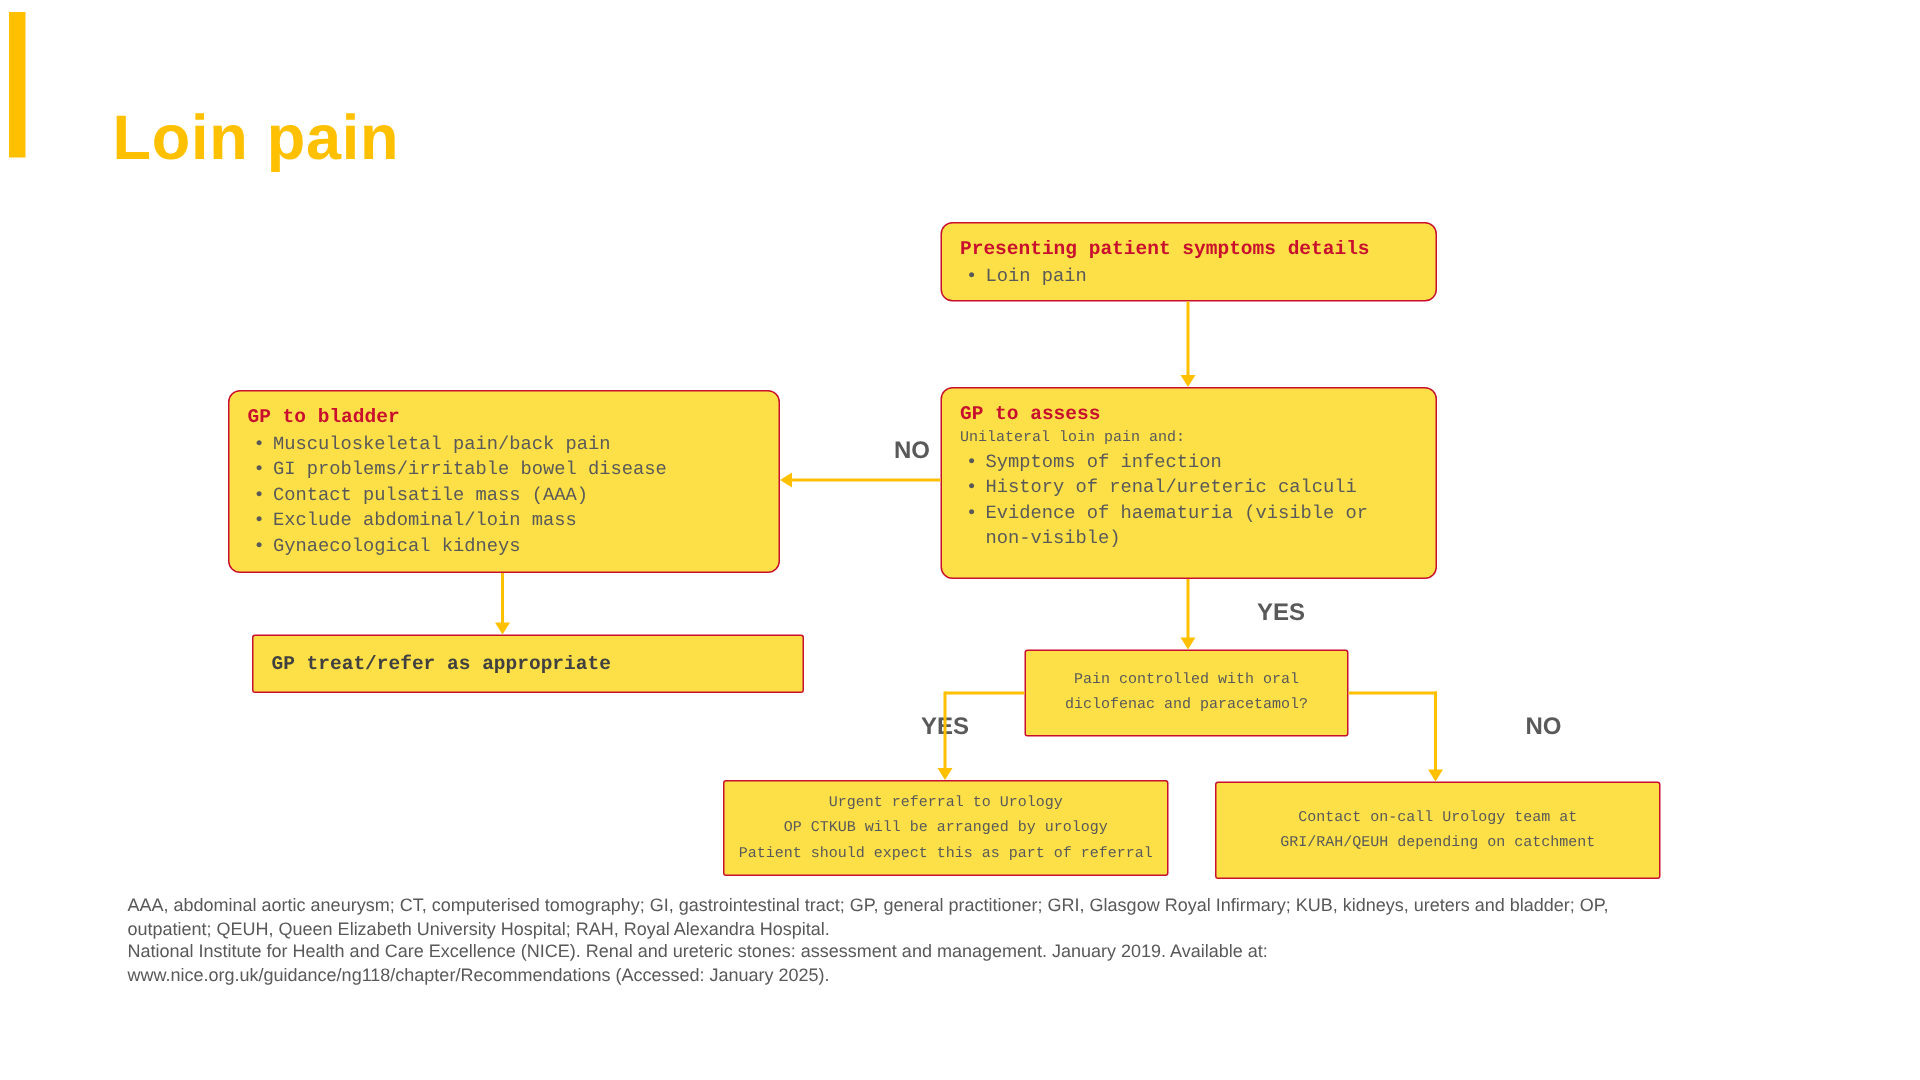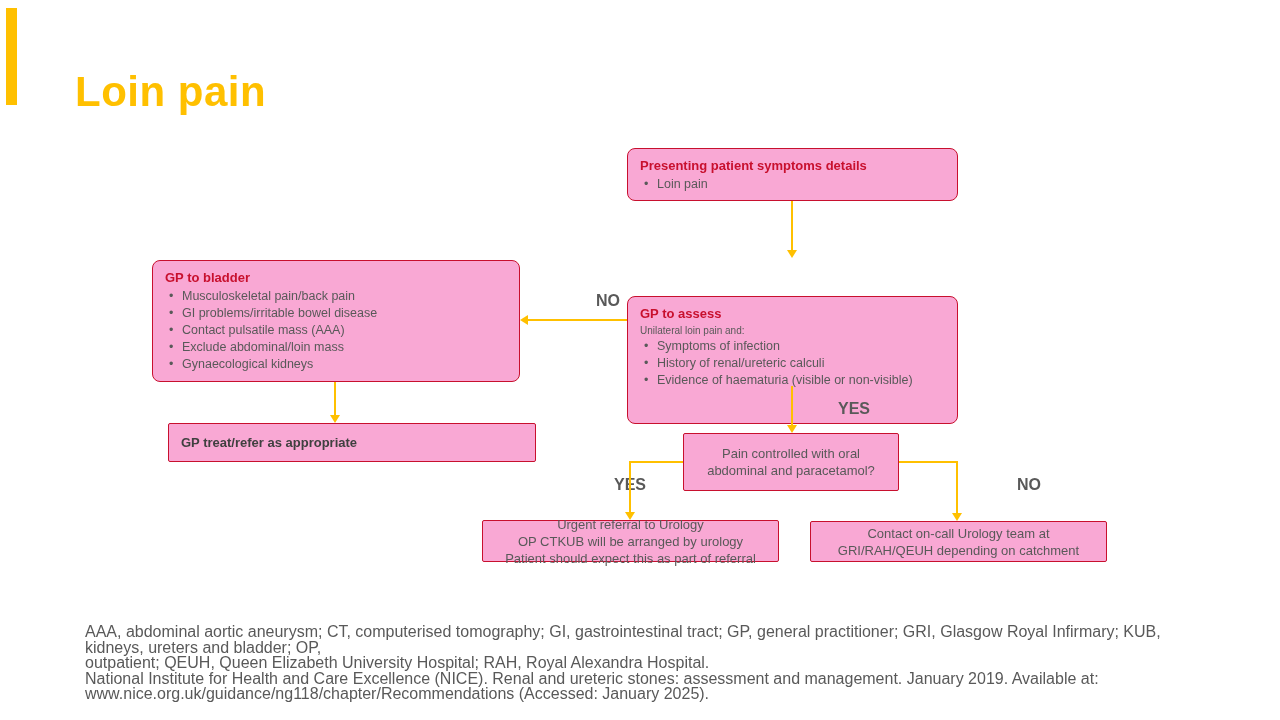--- a/index.html
+++ b/index.html
@@ -21,23 +21,24 @@
     position: absolute;
     left: 75px; top: 68px;
     margin: 0;
     font-size: 42px;
     font-weight: 700;
     color: #FFC000;
     letter-spacing: 0.5px;
   }
   .box {
     position: absolute;
-    background: #f9a8d4;
+    background: #fde047;
     border: 1.3px solid #C8102E;
     box-sizing: border-box;
+    font-family: Liberation Mono, monospace;
   }
   .rounded { border-radius: 8px; }
   .sq { border-radius: 2px; }
   .box-title {
     font-size: 13px;
     font-weight: 700;
     color: #C8102E;
     padding: 9px 12px 2px 12px;
   }
   .box-subtitle {
@@ -69,21 +70,21 @@
     font-size: 13px;
     font-weight: 700;
     color: #404040;
     padding-left: 12px;
   }
   .center-box {
     display: flex;
     flex-direction: column;
     justify-content: center;
     text-align: center;
-    font-size: 13px;
+    font-size: 10px;
     color: #595959;
     line-height: 17px;
     padding: 2px 6px;
   }
   .vline { position: absolute; width: 2px; background: #FFC000; }
   .hline { position: absolute; height: 2px; background: #FFC000; }
   .arrow-down {
     position: absolute; width: 0; height: 0;
     border-left: 5px solid transparent;
     border-right: 5px solid transparent;
@@ -97,23 +98,23 @@
   }
   .branch-label {
     position: absolute;
     font-size: 16px;
     font-weight: 700;
     color: #595959;
     margin-left: 36px;
   }
   .footer {
     position: absolute;
-    left: 85px; top: 624px;
+    left: 85px; top: 596px;
     width: 1120px;
-    font-size: 16px;
+    font-size: 12px;
     color: #595959;
     line-height: 15.5px;
   }
 </style>
 </head>
 <body>
 
 <div class="slide">
 
   <div class="accent-bar"></div>
@@ -122,21 +123,21 @@
   <div class="box rounded" style="left:627px; top:148px; width:331px; height:53px;">
     <div class="box-title">Presenting patient symptoms details</div>
     <ul class="bullets">
       <li>Loin pain</li>
     </ul>
   </div>
 
   <div class="vline" style="left:791px; top:201px; height:49px;"></div>
   <div class="arrow-down" style="left:787px; top:250px;"></div>
 
-  <div class="box rounded" style="left:627px; top:258px; width:331px; height:128px;margin-top:38px;">
+  <div class="box rounded" style="left:627px; top:258px; width:331px; height:128px;">
     <div class="box-title">GP to assess</div>
     <div class="box-subtitle">Unilateral loin pain and:</div>
     <ul class="bullets">
       <li>Symptoms of infection</li>
       <li>History of renal/ureteric calculi</li>
       <li>Evidence of haematuria (visible or non-visible)</li>
     </ul>
   </div>
 
   <div class="branch-label" style="left:560px; top:292px;">NO</div>
@@ -160,40 +161,40 @@
   <div class="box sq box-strong" style="left:168px; top:423px; width:368px; height:39px;">
     <span>GP treat/refer as appropriate</span>
   </div>
 
   <div class="branch-label" style="left:802px; top:400px;">YES</div>
   <div class="vline" style="left:791px; top:386px; height:40px;"></div>
   <div class="arrow-down" style="left:787px; top:425px;"></div>
 
   <div class="box sq center-box" style="left:683px; top:433px; width:216px; height:58px;">
     <div>Pain controlled with oral</div>
-    <div>abdominal and paracetamol?</div>
+    <div>diclofenac and paracetamol?</div>
   </div>
 
   <div class="branch-label" style="left:578px; top:476px;">YES</div>
   <div class="hline" style="left:630px; top:461px; width:53px;"></div>
   <div class="vline" style="left:629px; top:461px; height:52px;"></div>
   <div class="arrow-down" style="left:625px; top:512px;"></div>
 
-  <div class="box sq center-box" style="left:482px; top:520px; width:297px; height:42px;">
+  <div class="box sq center-box" style="left:482px; top:520px; width:297px; height:64px;">
     <div>Urgent referral to Urology</div>
     <div>OP CTKUB will be arranged by urology</div>
     <div>Patient should expect this as part of referral</div>
   </div>
 
   <div class="branch-label" style="left:981px; top:476px;">NO</div>
   <div class="hline" style="left:899px; top:461px; width:59px;"></div>
   <div class="vline" style="left:956px; top:461px; height:53px;"></div>
   <div class="arrow-down" style="left:952px; top:513px;"></div>
 
-  <div class="box sq center-box" style="left:810px; top:521px; width:297px; height:41px;">
+  <div class="box sq center-box" style="left:810px; top:521px; width:297px; height:65px;">
     <div>Contact on-call Urology team at</div>
     <div>GRI/RAH/QEUH depending on catchment</div>
   </div>
 
   <div class="footer">
     <div>AAA, abdominal aortic aneurysm; CT, computerised tomography; GI, gastrointestinal tract; GP, general practitioner; GRI, Glasgow Royal Infirmary; KUB, kidneys, ureters and bladder; OP,</div>
     <div>outpatient; QEUH, Queen Elizabeth University Hospital; RAH, Royal Alexandra Hospital.</div>
     <div>National Institute for Health and Care Excellence (NICE). Renal and ureteric stones: assessment and management. January 2019. Available at:</div>
     <div>www.nice.org.uk/guidance/ng118/chapter/Recommendations (Accessed: January 2025).</div>
   </div>

